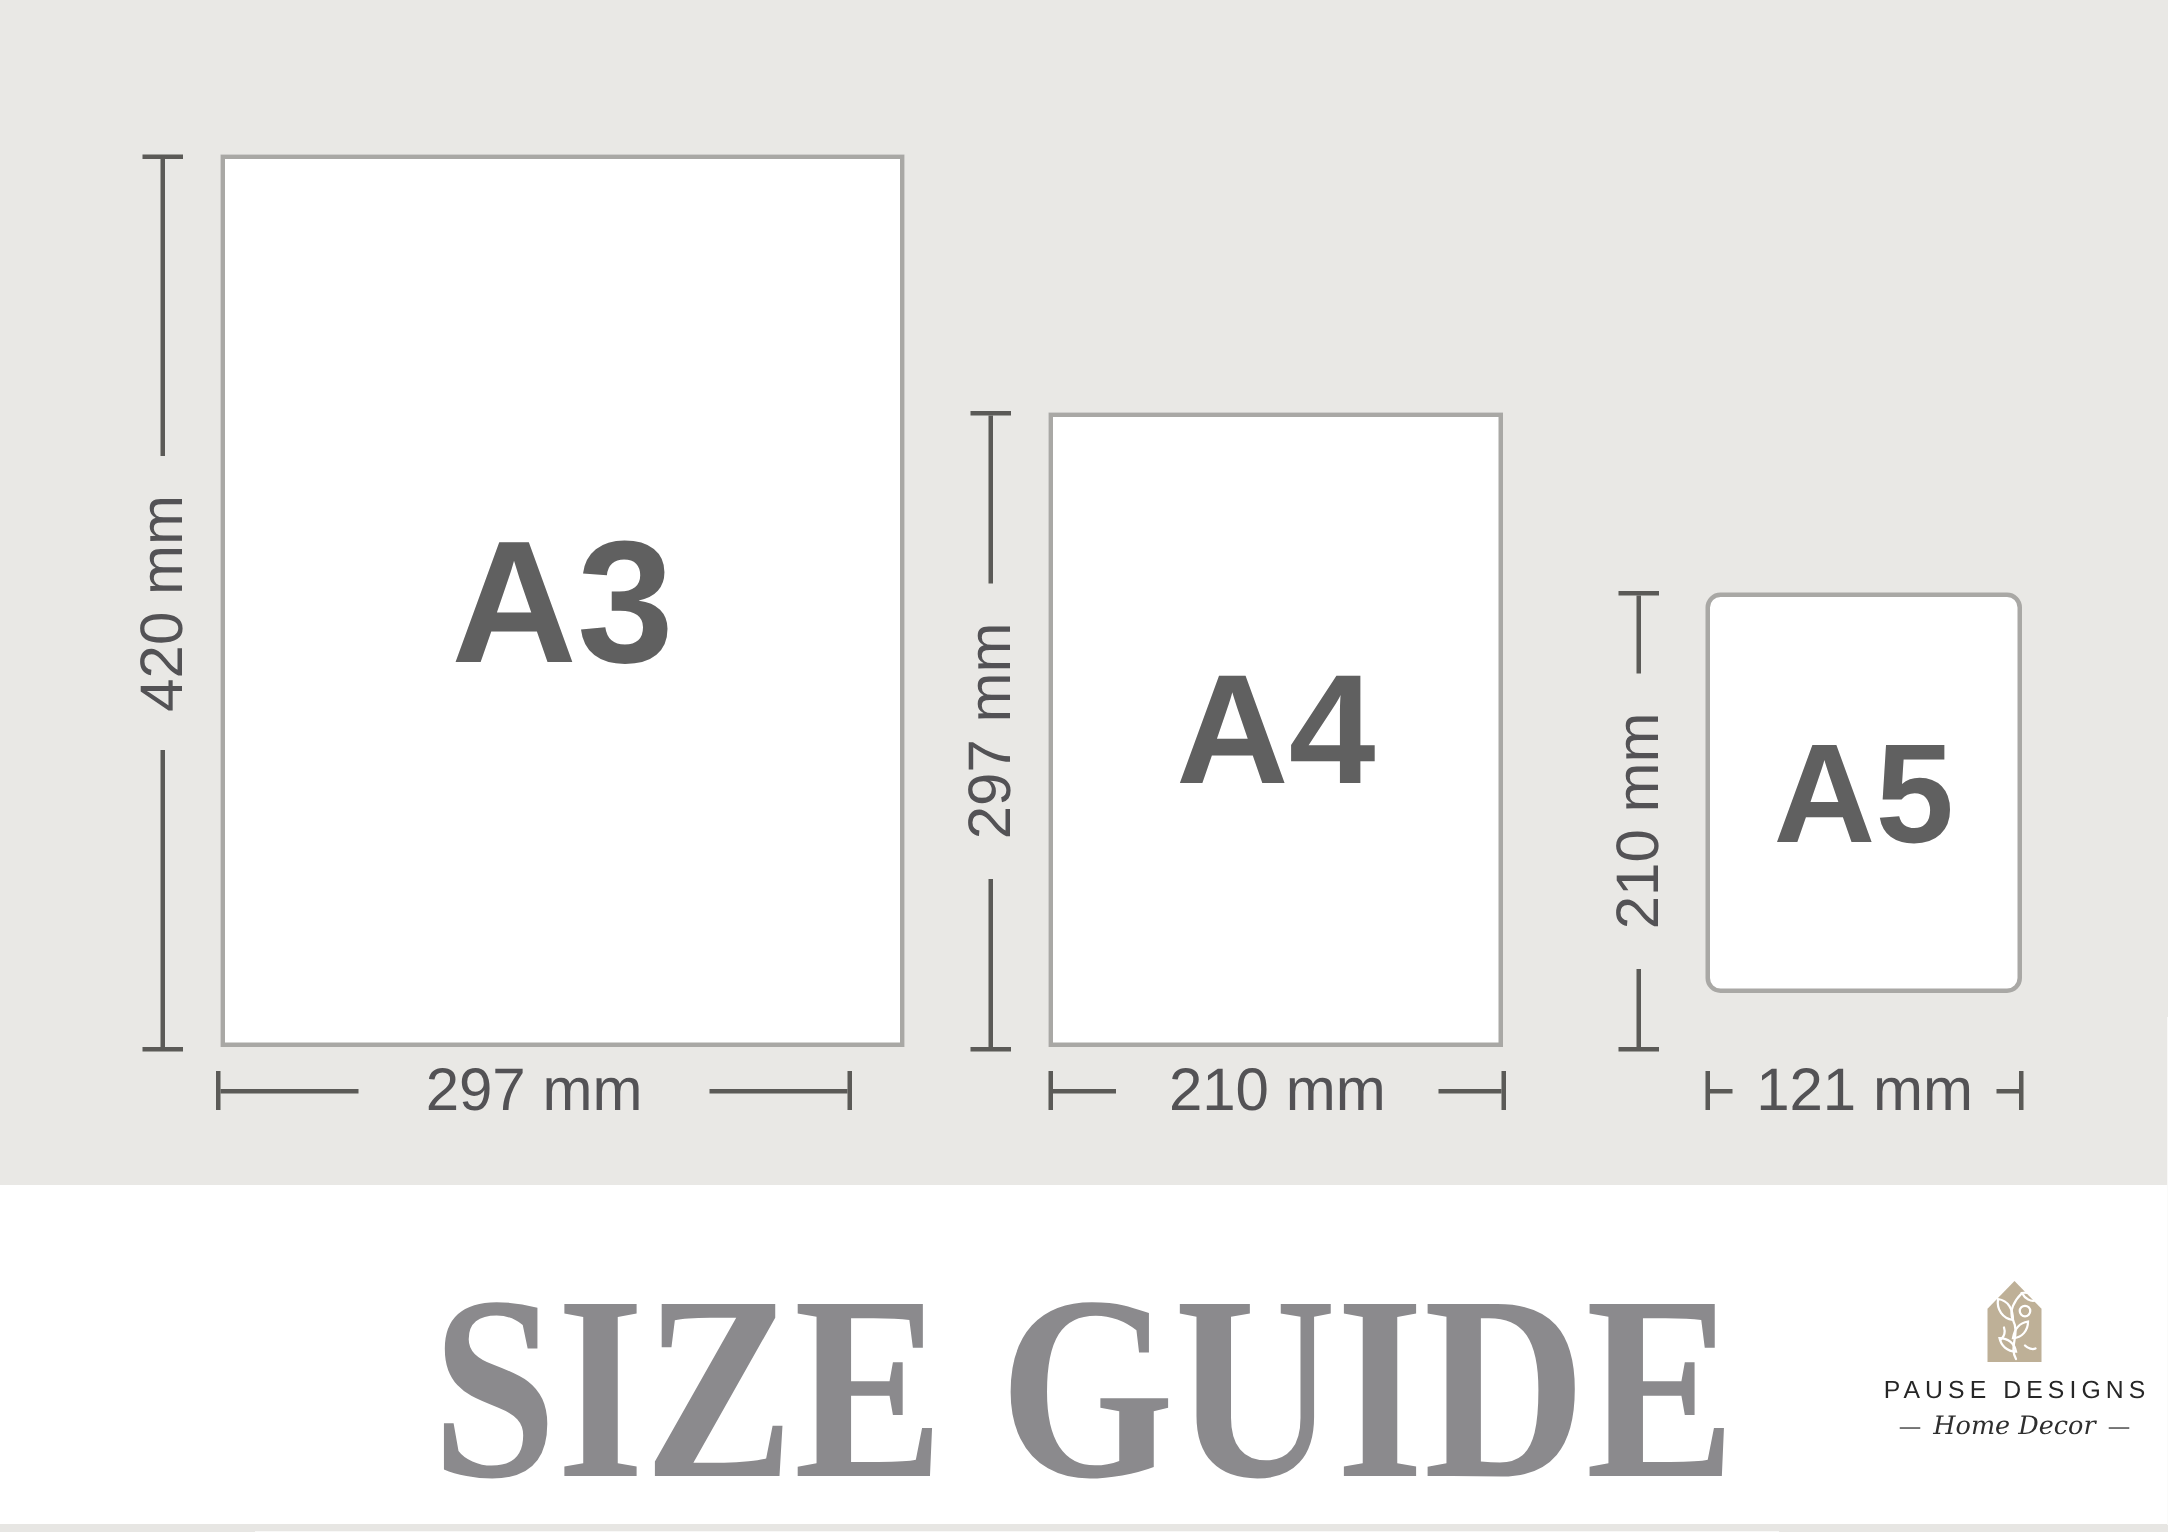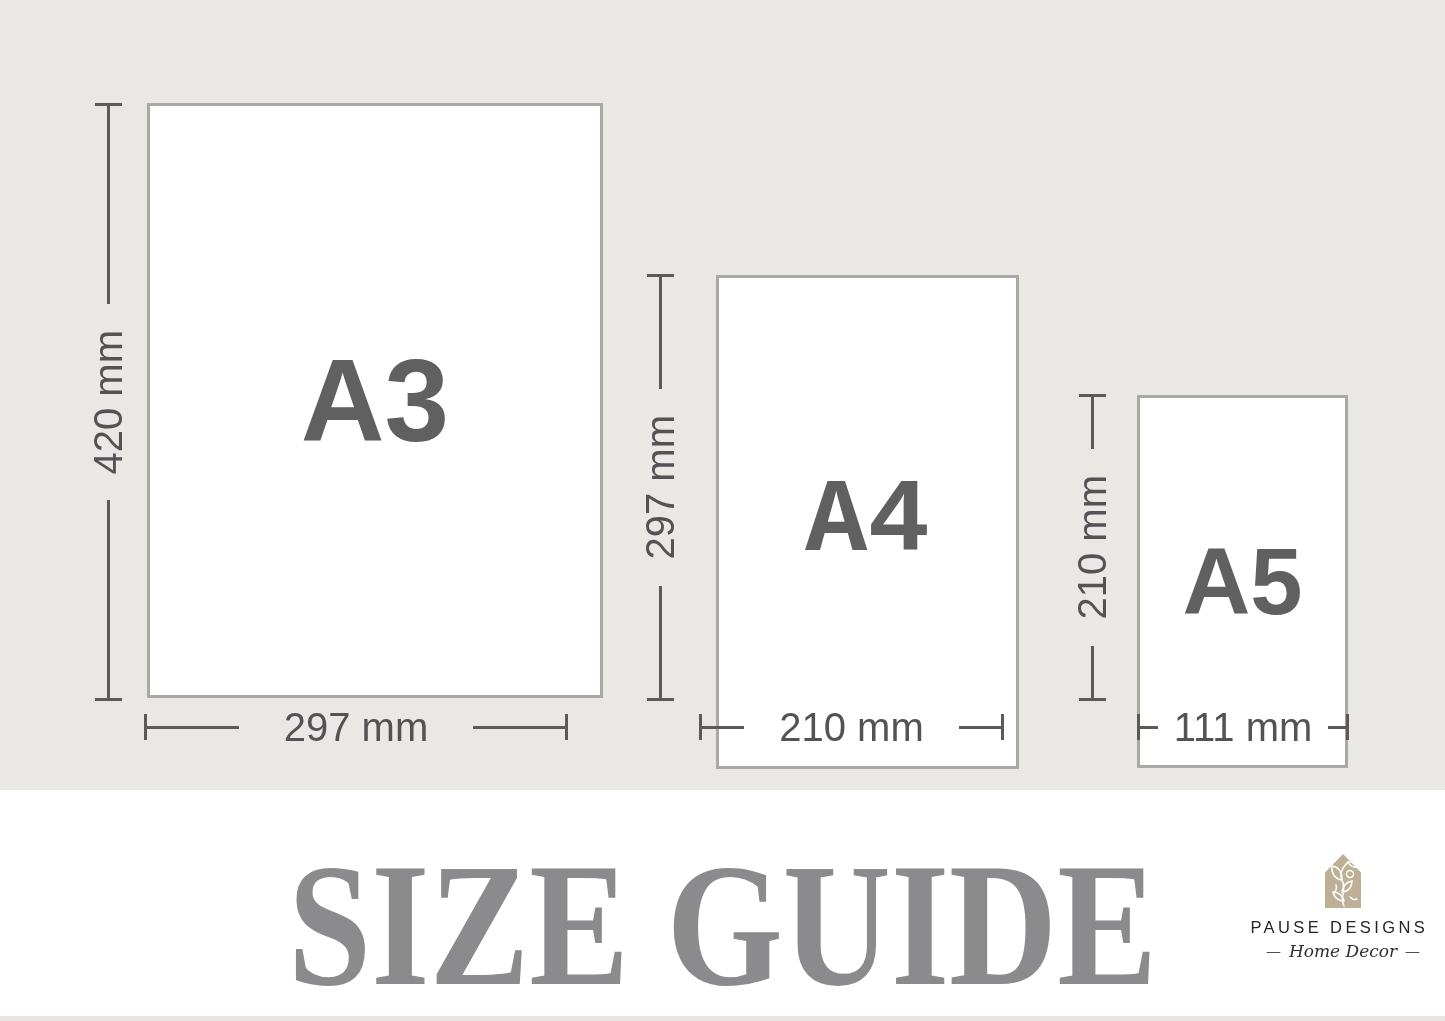--- a/index.html
+++ b/index.html
@@ -12,23 +12,23 @@
   .bottom-strip { position:absolute; left:0; top:1016px; width:1445px; height:5px; background:#e7e6e3; }
 
   
   .paper {
     position:absolute; background:#ffffff; border:3px solid #a9a8a5; box-sizing:border-box;
     display:flex; align-items:center; justify-content:center;
   }
   .paper-label { color:#606060; font-weight:bold; line-height:1; }
   #a3-box { left:147px; top:103px; width:456px; height:595px; }
   #a3-box .paper-label { font-size:116px; }
-  #a4-box { left:716px; top:275px; width:303px; height:494px;font-family:Liberation Mono, monospace; }
+  #a4-box { left:699px; top:275px; width:303px; height:423px; }
   #a4-box .paper-label { font-size:104px; }
-  #a5-box { left:1137px; top:395px; width:211px; height:373px; }
+  #a5-box { left:1137px; top:395px; width:211px; height:267px;border-radius:10px; }
   #a5-box .paper-label { font-size:94px; }
 
   
   .vdim { position:absolute; width:28px; display:flex; flex-direction:column; align-items:center; }
   .vdim .tick-h { width:27px; height:3px; background:#5b5a57; flex:none; }
   .vdim .line-v { width:3px; flex:1; background:#5b5a57; }
   .vdim .vlabel {
     writing-mode:vertical-rl; transform:rotate(180deg);
     font-size:40px; color:#535255; white-space:nowrap; margin:26px 0; flex:none;
   }
@@ -50,21 +50,21 @@
 
   
   .size-guide-title {
     position:absolute; left:288px; top:838px;
     font-family:"Liberation Serif", serif; font-weight:bold;
     font-size:175px; line-height:1; color:#8b8a8d; white-space:nowrap;
     transform:scaleX(0.855); transform-origin:left top;
   }
 
   
-  .logo { position:absolute; left:1247px; top:852px; width:192px; }
+  .logo { position:absolute; left:1247px; top:852px; width:192px; text-align:center; }
   .logo svg { display:block; margin:0 auto; }
   .brand-name {
     margin-top:8px; font-size:16.5px; letter-spacing:3.4px; padding-left:3.4px;
     color:#262626; white-space:nowrap; font-weight:normal;
   }
   .brand-tagline {
     margin-top:4px; display:flex; align-items:center; justify-content:center; gap:8px;
     font-family:"DejaVu Serif", serif; font-style:italic; font-size:17px; color:#2e2e2e;
   }
   .brand-tagline .dash { font-style:normal; font-size:15px; color:#4a4a4a; line-height:1; }
@@ -120,21 +120,21 @@
   <div class="vdim" id="a5-vdim">
     <div class="tick-h"></div>
     <div class="line-v"></div>
     <div class="vlabel">210 mm</div>
     <div class="line-v"></div>
     <div class="tick-h"></div>
   </div>
   <div class="hdim" id="a5-hdim">
     <div class="tick-v"></div>
     <div class="line-h"></div>
-    <div class="hlabel">111 mm</div>
+    <div class="hlabel">121 mm</div>
     <div class="line-h"></div>
     <div class="tick-v"></div>
   </div>
 
   <div class="size-guide-title">SIZE GUIDE</div>
 
   <div class="logo">
     <svg width="40" height="58" viewBox="0 0 40 58">
       <path d="M2 56 L2 20.5 L20 2 L38 20.5 L38 56 Z" fill="#beb097"></path>
       <g stroke="#ffffff" stroke-width="1.5" fill="none" stroke-linecap="round">

